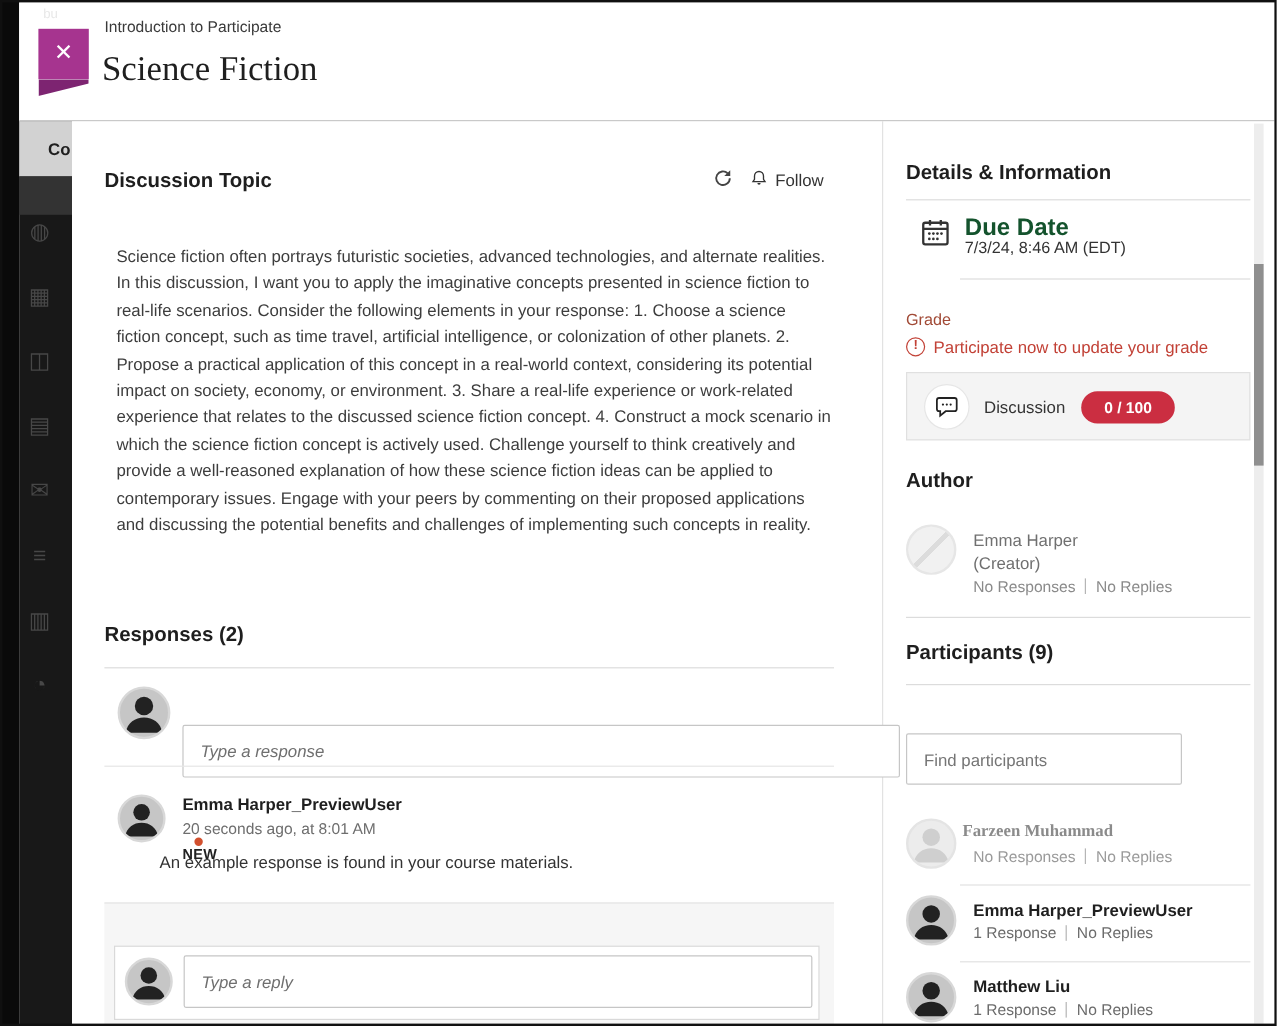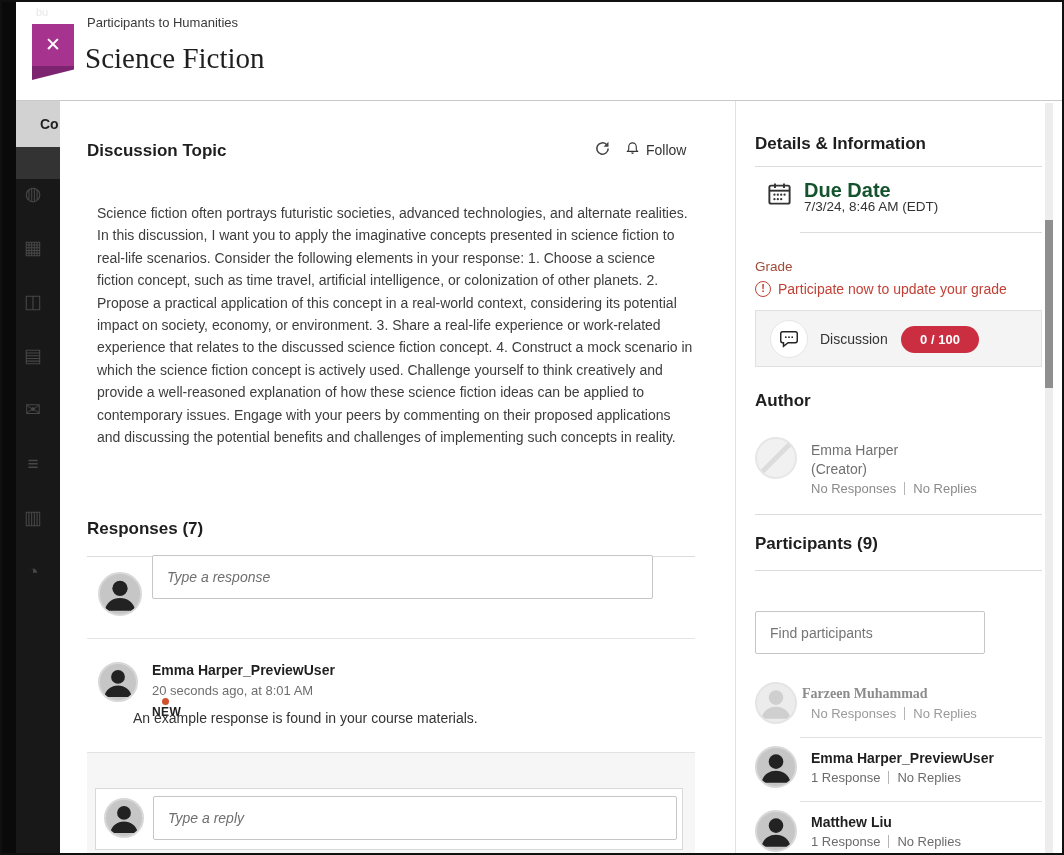--- a/index.html
+++ b/index.html
@@ -125,21 +125,21 @@
 <div class="abs u-icon" style="top:291px">◫</div>
 <div class="abs u-icon" style="top:345px">▤</div>
 <div class="abs u-icon" style="top:399px">✉</div>
 <div class="abs u-icon" style="top:453px">≡</div>
 <div class="abs u-icon" style="top:507px">▥</div>
 <div class="abs u-icon" style="top:561px">◔</div>
 
 <div class="abs modal-body"></div>
 <div class="abs header-band"></div>
 <div class="abs header-divider"></div>
-<div class="abs course-label">Participants to Humanities</div>
+<div class="abs course-label">Introduction to Participate</div>
 <div class="abs page-title">Science Fiction</div>
 <button class="abs close-btn">✕</button>
 <div class="abs close-fold"></div>
 <div class="abs col-divider"></div>
 
 <div class="abs h17 topic-heading">Discussion Topic</div>
 
 <div class="abs topic-actions">
   <button class="icon-btn">
     <span>
@@ -155,30 +155,30 @@
           <path fill="none" stroke="#333" stroke-width="1.8" d="M12 3a6 6 0 0 0-6 6v4.5L4 16.5h16L18 13.5V9a6 6 0 0 0-6-6z"></path>
           <path fill="#333" d="M9.8 18.5a2.2 2.2 0 0 0 4.4 0z"></path>
         </svg>
     </span>
     <span>Follow</span>
   </button>
 </div>
 
 <div class="abs topic-body">Science fiction often portrays futuristic societies, advanced technologies, and alternate realities. In this discussion, I want you to apply the imaginative concepts presented in science fiction to real-life scenarios. Consider the following elements in your response: 1. Choose a science fiction concept, such as time travel, artificial intelligence, or colonization of other planets. 2. Propose a practical application of this concept in a real-world context, considering its potential impact on society, economy, or environment. 3. Share a real-life experience or work-related experience that relates to the discussed science fiction concept. 4. Construct a mock scenario in which the science fiction concept is actively used. Challenge yourself to think creatively and provide a well-reasoned explanation of how these science fiction ideas can be applied to contemporary issues. Engage with your peers by commenting on their proposed applications and discussing the potential benefits and challenges of implementing such concepts in reality.</div>
 
-<div class="abs h17 responses-heading">Responses (7)</div>
+<div class="abs h17 responses-heading">Responses (2)</div>
 <div class="abs divider resp-divider1"></div>
 
 <div class="abs avatar" style="left:98px; top:572px; width:44px; height:44px;">
   <svg viewBox="0 0 24 24">
       <circle cx="12" cy="8.6" r="4.6" fill="#222"></circle>
       <path d="M2.8 22c.9-5 4.8-7.6 9.2-7.6s8.3 2.6 9.2 7.6z" fill="#222"></path>
     </svg>
 </div>
-<input class="abs textbox it" style="left: 152px; top: 555px; width: 501px; height: 44px;" placeholder="Type a response">
+<input class="abs textbox it" style="left: 152px; top: 604px; width: 598px; height: 44px;" placeholder="Type a response">
 <div class="abs resp-divider2 divider"></div>
 
 <div class="abs avatar" style="left:98px; top:662px; width:40px; height:40px;">
   <svg viewBox="0 0 24 24">
       <circle cx="12" cy="8.6" r="4.6" fill="#222"></circle>
       <path d="M2.8 22c.9-5 4.8-7.6 9.2-7.6s8.3 2.6 9.2 7.6z" fill="#222"></path>
     </svg>
 </div>
 <div class="abs resp-name" style="left:152px; top:662px;">Emma Harper_PreviewUser</div>
 <div class="abs resp-meta" style="left:152px; top:683px;">

